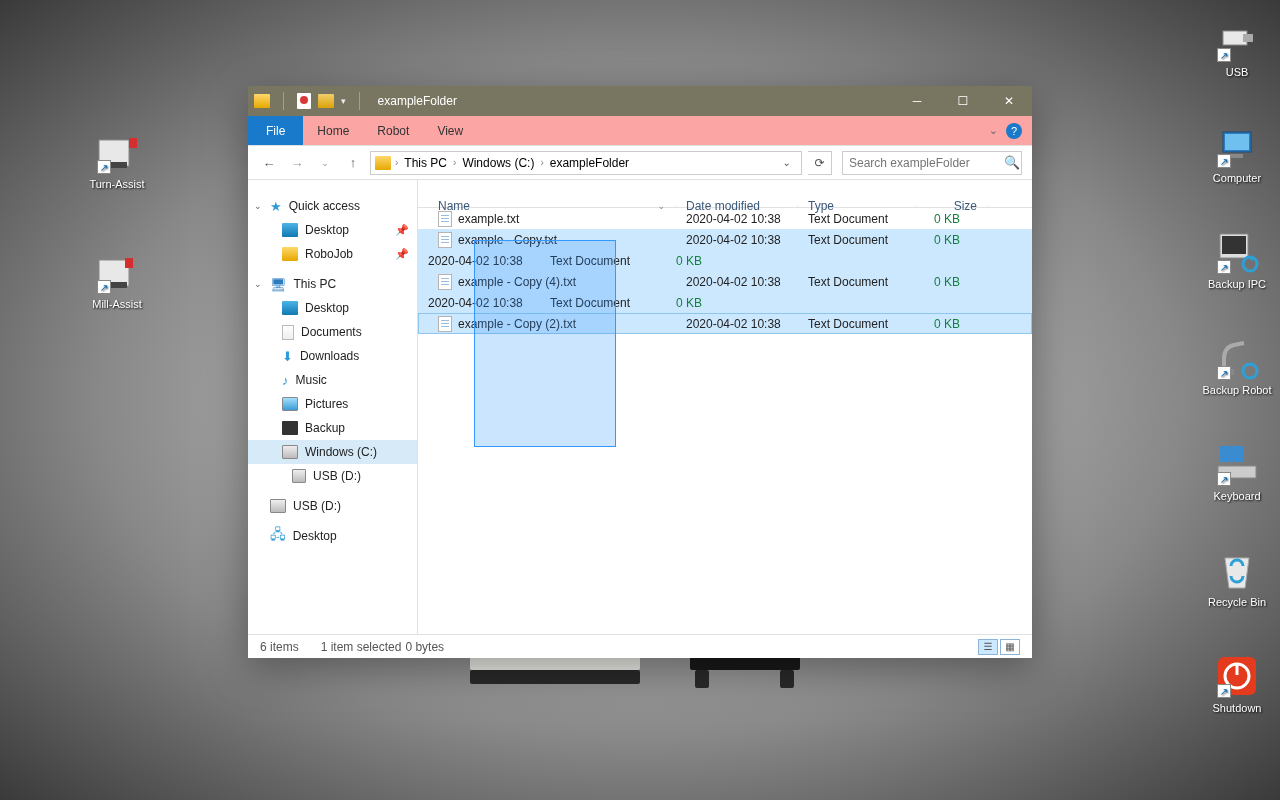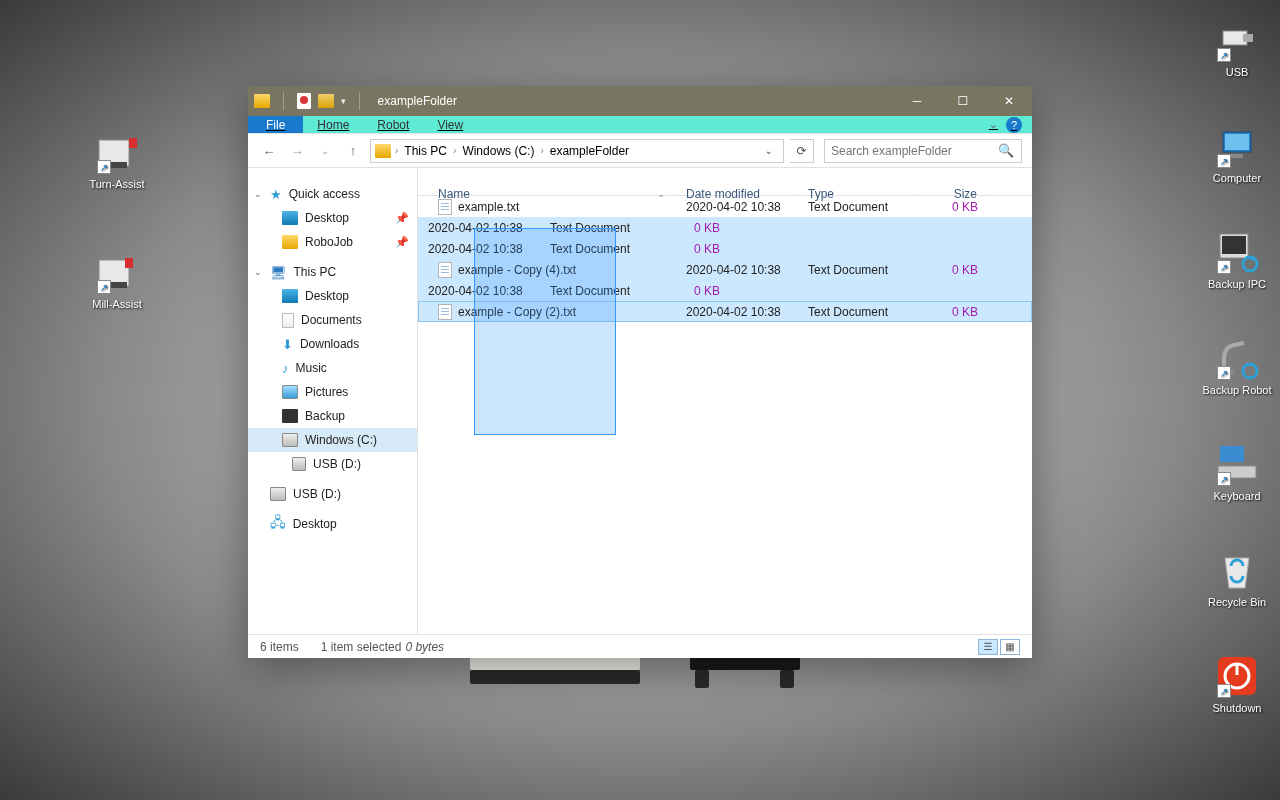--- a/index.html
+++ b/index.html
@@ -38,28 +38,27 @@
 .titlebar .sheet-ico { width: 14px; height: 16px; background: #fff; border-radius: 1px; position: relative; }
 .titlebar .sheet-ico::after { content:''; position:absolute; left:3px; top:3px; width:8px; height:8px; border-radius:50%; background:#d93838; }
 .titlebar .darkfolder-ico { width: 16px; height: 14px; background: linear-gradient(#ffd86b,#e6a800); border-radius: 1px; opacity:.9; }
 .titlebar .caret { font-size: 9px; color: #eee; }
 .titlebar .sep { width: 1px; height: 18px; background: rgba(255,255,255,0.3); margin: 0 6px; }
 .titlebar .title { padding-left: 6px; }
 .titlebar .winbtns { margin-left: auto; display: flex; }
 .titlebar .winbtn { width: 46px; height: 30px; display: flex; align-items: center; justify-content: center; color: #fff; font-size: 12px; }
 
 .ribbon-tabs {
-  height: 18px;
-  background: #5eead4;
+  height: 30px;
+  background: #fca5a5;
   border-bottom: 1px solid #e1e1e1;
   display: flex;
   align-items: stretch;
   font-size: 12px;
   position: relative;
-  text-decoration: underline;
 }
 .ribbon-tabs .tab { padding: 0 14px; display: flex; align-items: center; color: #333; }
 .ribbon-tabs .tab.file { background: #1979ca; color: #fff; padding: 0 18px; }
 .ribbon-tabs .rt-right { margin-left: auto; display: flex; align-items: center; gap: 8px; padding-right: 10px; }
 .ribbon-tabs .chev { font-size: 11px; color: #666; }
 .ribbon-tabs .help { width: 16px; height: 16px; border-radius: 50%; background: #1979ca; color: #fff; font-size: 11px; display: flex; align-items: center; justify-content: center; }
 
 .addressbar {
   height: 34px;
   background: #fff;
@@ -79,21 +78,21 @@
   align-items: center;
   font-size: 12px;
   padding: 0 4px;
   gap: 2px;
 }
 .crumbs .folder-mini { width: 16px; height: 14px; background: linear-gradient(#ffd86b,#e6a800); border-radius: 1px; margin-right: 2px; }
 .crumbs .crumb { padding: 0 4px; }
 .crumbs .csep { color: #888; font-size: 10px; }
 .crumbs .tail { margin-left: auto; display: flex; align-items: center; gap: 4px; padding-right: 6px; color: #555; font-size: 10px; }
 .refresh { width: 24px; height: 24px; border: 1px solid #ccc; border-left: none; display: flex; align-items: center; justify-content: center; font-size: 12px; color: #555; }
-.searchbox { width: 198px; height: 24px; border: 1px solid #ccc; margin-left: 4px; display: flex; align-items: center; padding: 0 6px; font-size: 12px; color: #888; }
+.searchbox { width: 180px; height: 24px; border: 1px solid #ccc; margin-left: 4px; display: flex; align-items: center; padding: 0 6px; font-size: 12px; color: #888; }
 .searchbox input { border: none; outline: none; flex: 1; font-size: 12px; color: #333; }
 .searchbox .mag { color: #555; font-size: 13px; }
 
 .body { flex: 1; display: flex; min-height: 0; }
 .sidebar { width: 170px; border-right: 1px solid #e1e1e1; padding: 8px 0; overflow: hidden; }
 .sidebar .row { display: flex; align-items: center; height: 24px; padding: 0 8px 0 22px; font-size: 12px; color: #222; gap: 7px; position: relative; }
 .sidebar .row.hdr { font-weight: 400; margin-top: 6px; padding-left: 22px; }
 .sidebar .row.hdr .toggle { position:absolute; left:6px; font-size: 9px; color: #666; }
 .sidebar .row.sub { padding-left: 34px; }
 .sidebar .row.sub2 { padding-left: 44px; }
@@ -124,21 +123,21 @@
 
 .filelist { flex: 1; position: relative; font-size: 12px; }
 .filerow { display: flex; align-items: center; height: 21px; color: #222; }
 .filerow.sel { background: #cce8ff; }
 .filerow.sel.last { outline: 1px solid #8fc6ee; outline-offset:-1px; }
 .filerow .fname { width: 258px; display: flex; align-items: center; gap: 6px; padding-left: 20px; }
 .filerow .fname .file-ico { width: 14px; height: 16px; background: #fff; border: 1px solid #b5b5b5; position: relative; flex: 0 0 14px; }
 .filerow .fname .file-ico::after { content:''; position:absolute; left:2px; top:3px; width:8px; height:1px; box-shadow: 0 0 0 #99bde0, 0 3px 0 #99bde0, 0 6px 0 #99bde0; background:#99bde0; }
 .filerow .fdate { width: 122px; padding-left: 10px; color: #222; }
 .filerow .ftype { width: 118px; padding-left: 10px; color: #222; }
-.filerow .fsize { width: 72px; text-align: right; padding-right: 10px; color: #a21caf; }
+.filerow .fsize { width: 72px; text-align: center; padding-right: 10px; color: #15803d; }
 
 .selection-rect { position: absolute; border: 1px solid #3399ff; background: rgba(51,153,255,0.25); pointer-events: none; }
 
 .statusbar { height: 24px; border-top: 1px solid #e1e1e1; display: flex; align-items: center; font-size: 12px; color: #555; padding: 0 12px; }
 .statusbar .stat { margin-right: 22px; }
 .statusbar .viewbtns { margin-left: auto; display: flex; gap: 2px; }
 .statusbar .vbtn { width: 20px; height: 16px; border: 1px solid #8ab5d8; display: flex; align-items: center; justify-content: center; font-size: 10px; }
 .statusbar .vbtn.active { background: #cce8ff; }
 </style>
 </head>
@@ -395,20 +394,24 @@
           <div class="filerow">
             <div class="fname">
                 <span class="file-ico"></span>
                 <span>example.txt</span>
               </div>
             <div class="fdate">2020-04-02 10:38</div>
             <div class="ftype">Text Document</div>
             <div class="fsize">0 KB</div>
           </div>
           <div class="filerow sel">
+            <div class="fname">
+                <span class="file-ico"></span>
+                <span>example - Copy.txt</span>
+              </div>
             <div class="fdate">2020-04-02 10:38</div>
             <div class="ftype">Text Document</div>
             <div class="fsize">0 KB</div>
           </div>
           <div class="filerow sel">
             <div class="fdate">2020-04-02 10:38</div>
             <div class="ftype">Text Document</div>
             <div class="fsize">0 KB</div>
           </div>
           <div class="filerow sel">
@@ -436,21 +439,21 @@
           </div>
 
           <div class="selection-rect" style="left:56px; top:32px; width:142px; height:207px;"></div>
         </div>
       </div>
     </div>
 
     <div class="statusbar">
       <span class="stat">6 items</span>
       <span class="stat">1 item selected</span>
-      <span class="stat" style="margin-left:-18px;font-style:italic;">0 bytes</span>
+      <span class="stat" style="margin-left:-18px;">0 bytes</span>
       <div class="viewbtns">
         <div class="vbtn active">☰</div>
         <div class="vbtn">▦</div>
       </div>
     </div>
   </div>
 
 </div>
 
 </body></html>

